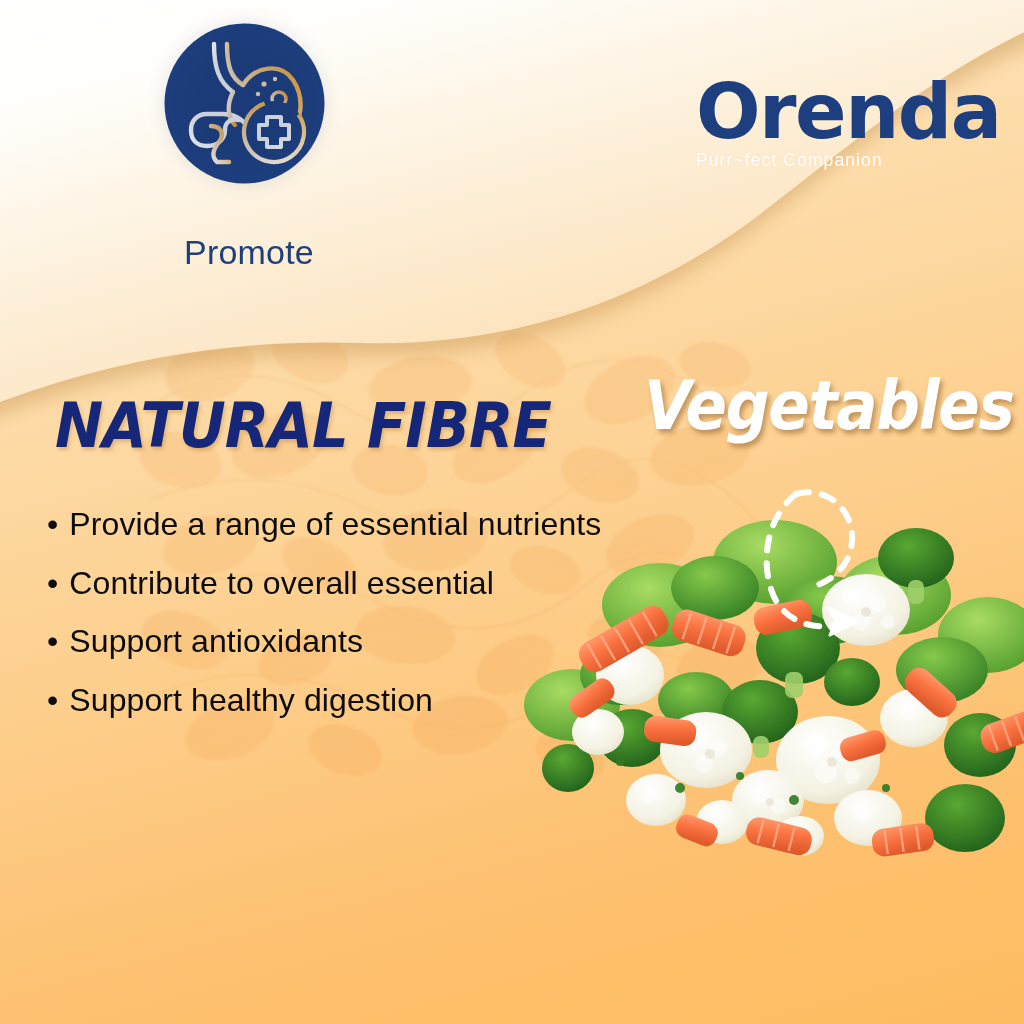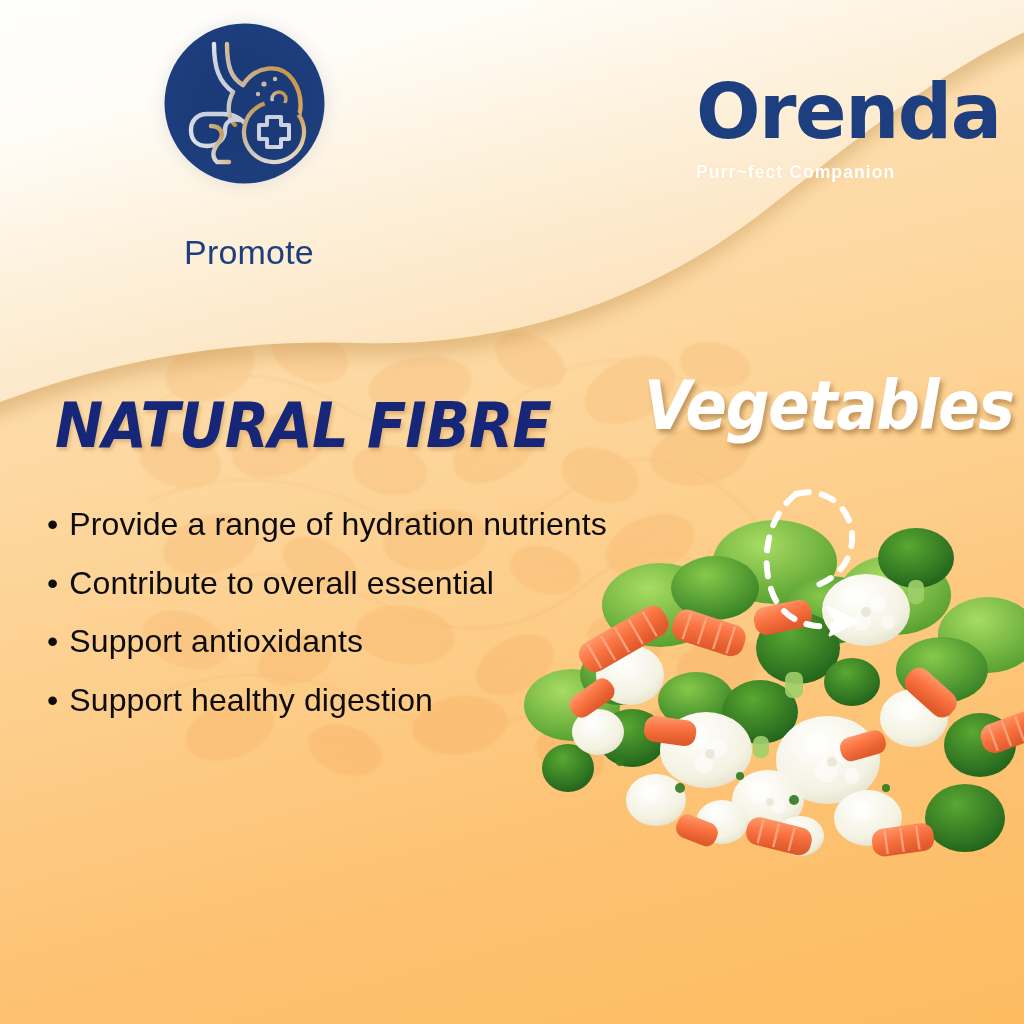--- a/index.html
+++ b/index.html
@@ -35,22 +35,22 @@
     filter:blur(6px);}
 
   .promote-text{position:absolute;left:0px;top:228px;width:498px;text-align:center;
     color:#1e3f7f;font-size:34px;line-height:1.42;font-weight:400;letter-spacing:.2px;}
   .promote-text span{display:block;}
 
   
   .brand{position:absolute;right:28px;top:76px;width:300px;text-align:left;}
   .brand-name{font-family:"DejaVu Sans",sans-serif;font-size:76px;line-height:.96;
     font-weight:700;color:#1e3f7f;letter-spacing:-1.5px;}
-  .brand-tag{margin-top:13px;font-size:17.5px;color:#ffffff;letter-spacing:1.1px;
-    font-weight:700;text-shadow:0 0 2px rgba(255,210,150,.5);}
+  .brand-tag{margin-top:1px;font-size:17.5px;color:#ffffff;letter-spacing:1.1px;
+    font-weight:400;text-shadow:0 0 2px rgba(255,210,150,.5);}
 
   
   .headline{position:absolute;left:55px;top:395px;
     font-family:"DejaVu Sans",sans-serif;
     font-size:62px;line-height:1;font-weight:700;font-style:italic;
     color:#16277a;letter-spacing:-1px;
     transform:scaleX(.93);transform-origin:left center;
     text-shadow:2px 3px 4px rgba(150,95,30,.28);}
 
   
@@ -207,21 +207,21 @@
     <div class="brand-tag">Purr~fect Companion</div>
   </div>
 
   <div class="headline">NATURAL FIBRE</div>
 
   <div class="veg-word">Vegetables</div>
 
   <div class="bullets">
     <div class="bullet-row">
       <span class="bullet-dot">•</span>
-      <span class="bullet-label">Provide a range of hydration nutrients</span>
+      <span class="bullet-label">Provide a range of essential nutrients</span>
     </div>
     <div class="bullet-row">
       <span class="bullet-dot">•</span>
       <span class="bullet-label">Contribute to overall essential</span>
     </div>
     <div class="bullet-row">
       <span class="bullet-dot">•</span>
       <span class="bullet-label">Support antioxidants</span>
     </div>
     <div class="bullet-row">

